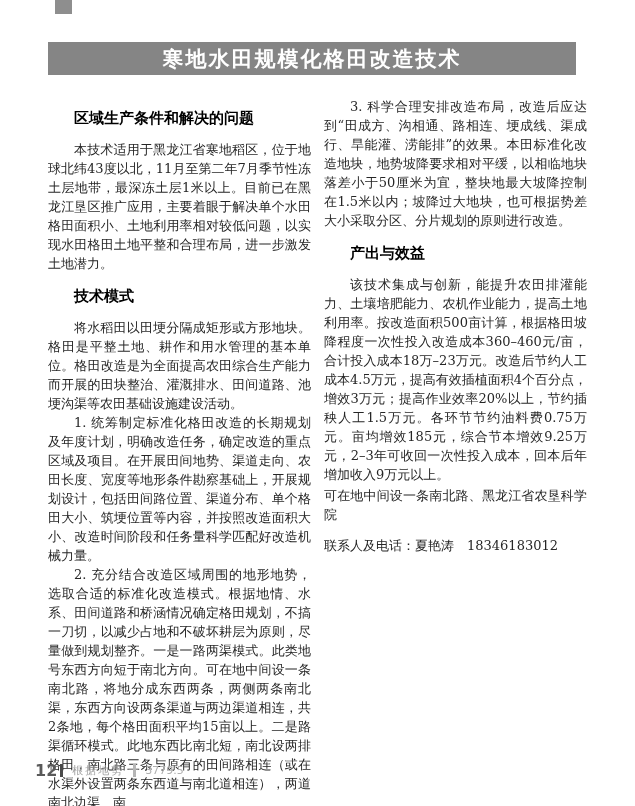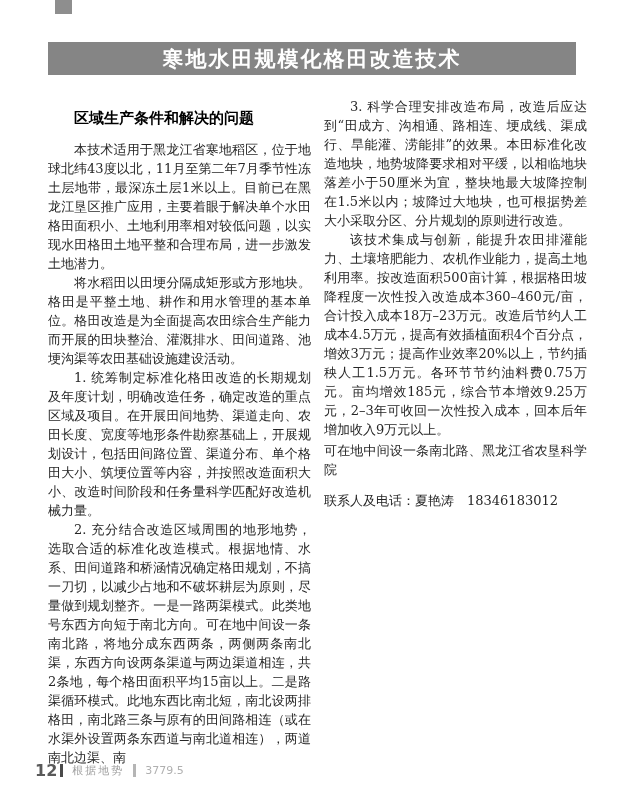--- a/index.html
+++ b/index.html
@@ -126,27 +126,29 @@
 
   <div class="title-bar">
     <span>寒地水田规模化格田改造技术</span>
   </div>
 
   <div class="columns">
 
     <div class="col">
       <h2 class="first">区域生产条件和解决的问题</h2>
       <p>本技术适用于黑龙江省寒地稻区，位于地球北纬43度以北，11月至第二年7月季节性冻土层地带，最深冻土层1米以上。目前已在黑龙江垦区推广应用，主要着眼于解决单个水田格田面积小、土地利用率相对较低问题，以实现水田格田土地平整和合理布局，进一步激发土地潜力。</p>
+      <h2>技术模式</h2>
       <p>将水稻田以田埂分隔成矩形或方形地块。格田是平整土地、耕作和用水管理的基本单位。格田改造是为全面提高农田综合生产能力而开展的田块整治、灌溉排水、田间道路、池埂沟渠等农田基础设施建设活动。</p>
       <p>1. 统筹制定标准化格田改造的长期规划及年度计划，明确改造任务，确定改造的重点区域及项目。在开展田间地势、渠道走向、农田长度、宽度等地形条件勘察基础上，开展规划设计，包括田间路位置、渠道分布、单个格田大小、筑埂位置等内容，并按照改造面积大小、改造时间阶段和任务量科学匹配好改造机械力量。</p>
       <p>2. 充分结合改造区域周围的地形地势，选取合适的标准化改造模式。根据地情、水系、田间道路和桥涵情况确定格田规划，不搞一刀切，以减少占地和不破坏耕层为原则，尽量做到规划整齐。一是一路两渠模式。此类地号东西方向短于南北方向。可在地中间设一条南北路，将地分成东西两条，两侧两条南北渠，东西方向设两条渠道与两边渠道相连，共2条地，每个格田面积平均15亩以上。二是路渠循环模式。此地东西比南北短，南北设两排格田，南北路三条与原有的田间路相连（或在水渠外设置两条东西道与南北道相连），两道南北边渠、南</p>
     </div>
 
     <div class="col">
       <p>3. 科学合理安排改造布局，改造后应达到“田成方、沟相通、路相连、埂成线、渠成行、旱能灌、涝能排”的效果。本田标准化改造地块，地势坡降要求相对平缓，以相临地块落差小于50厘米为宜，整块地最大坡降控制在1.5米以内；坡降过大地块，也可根据势差大小采取分区、分片规划的原则进行改造。</p>
+      <h2>产出与效益</h2>
       <p>该技术集成与创新，能提升农田排灌能力、土壤培肥能力、农机作业能力，提高土地利用率。按改造面积500亩计算，根据格田坡降程度一次性投入改造成本360–460元/亩，合计投入成本18万–23万元。改造后节约人工成本4.5万元，提高有效插植面积4个百分点，增效3万元；提高作业效率20%以上，节约插秧人工1.5万元。各环节节约油料费0.75万元。亩均增效185元，综合节本增效9.25万元，2–3年可收回一次性投入成本，回本后年增加收入9万元以上。</p>
       <p class="unit-line">可在地中间设一条南北路、黑龙江省农垦科学院</p>
       <p class="contact">联系人及电话：夏艳涛　18346183012</p>
     </div>
 
   </div>
 
   <div class="footer">
     <span class="page-num">12</span>
     <span class="bar"></span>

